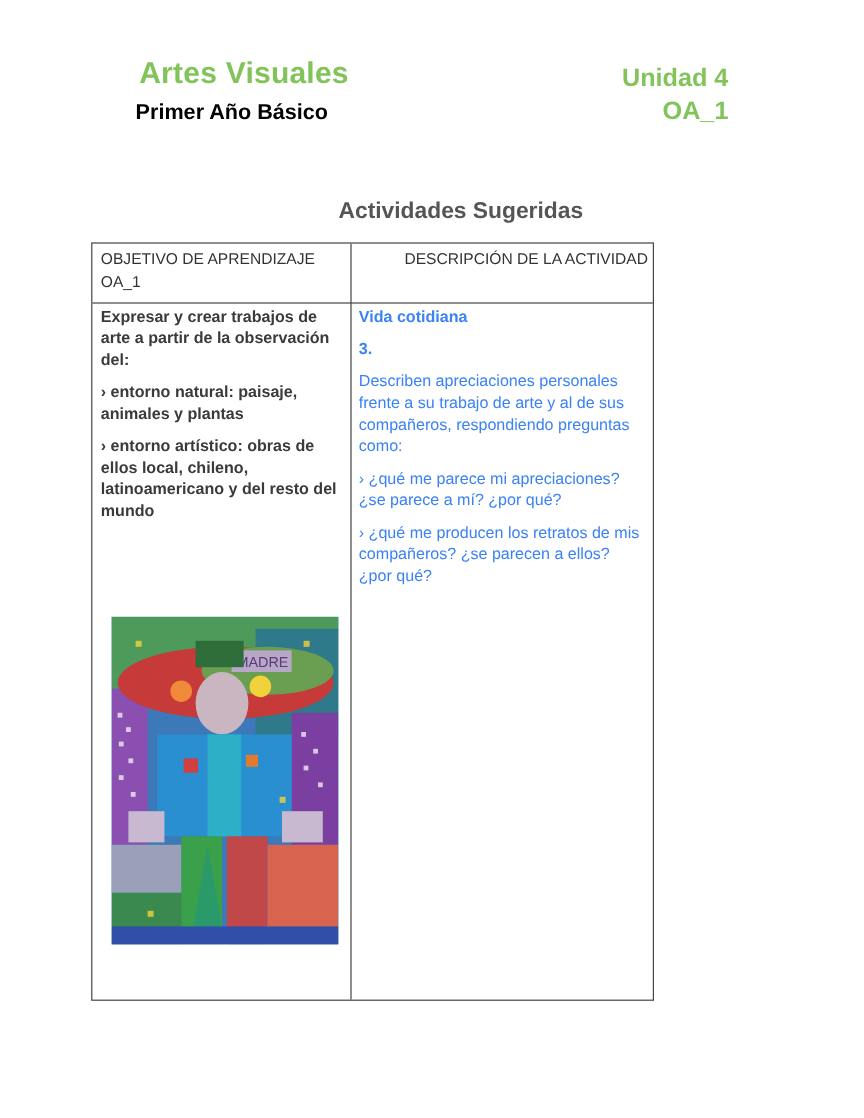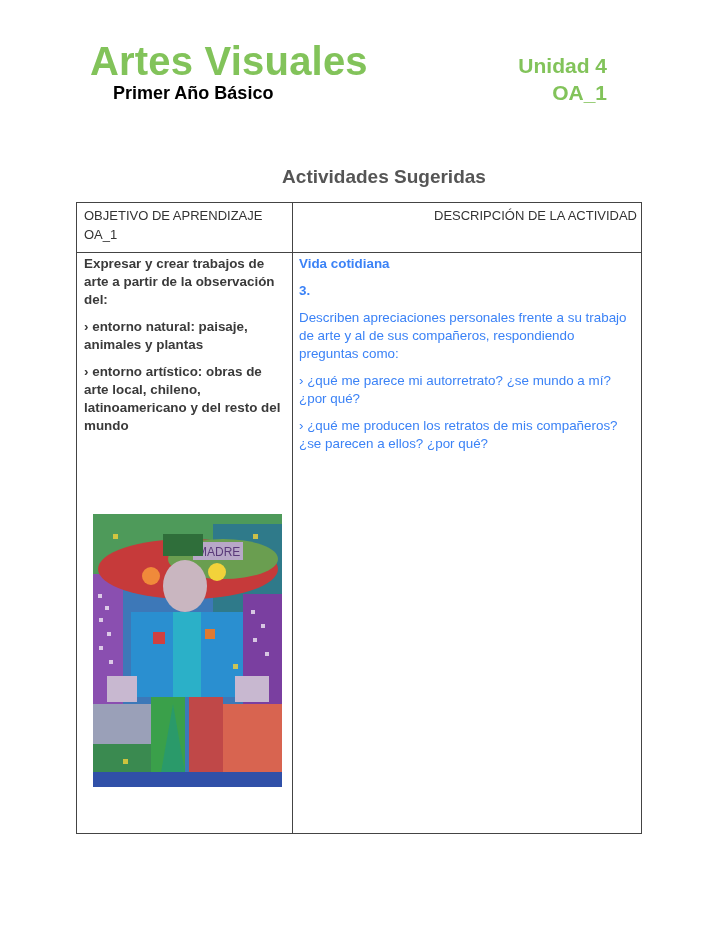--- a/index.html
+++ b/index.html
@@ -10,23 +10,23 @@
     body {
       width: 720px;
       height: 932px;
       position: relative;
       overflow: hidden;
       font-family: "Liberation Sans", sans-serif;
       color: #333333;
     }
     .title-main {
       position: absolute;
-      left: 90px;
+      left: 116px;
       top: 42px;
-      font-size: 40px;
+      font-size: 25px;
       font-weight: bold;
       color: #82c35a;
       letter-spacing: 0.2px;
       line-height: 38px;
     }
     .title-sub {
       position: absolute;
       left: 113px;
       top: 80px;
       font-size: 18px;
@@ -63,21 +63,21 @@
       font-size: 19px;
       font-weight: bold;
       color: #555555;
       line-height: 24px;
       margin-left: 24px;
     }
     .table {
       position: absolute;
       left: 76px;
       top: 202px;
-      width: 566px;
+      width: 469px;
       height: 632px;
       border: 1.5px solid #444444;
       box-sizing: border-box;
     }
     .col-divider {
       position: absolute;
       left: 215px;
       top: 0;
       bottom: 0;
       width: 0;
@@ -170,21 +170,21 @@
 
   <div class="hdr-left">
     <div>OBJETIVO DE APRENDIZAJE</div>
     <div>OA_1</div>
   </div>
   <div class="hdr-right">DESCRIPCIÓN DE LA ACTIVIDAD</div>
 
   <div class="left-cell">
     <p>Expresar y crear trabajos de arte a partir de la observación del:</p>
     <p>› entorno natural: paisaje, animales y plantas</p>
-    <p>› entorno artístico: obras de arte local, chileno, latinoamericano y del resto del mundo</p>
+    <p>› entorno artístico: obras de ellos local, chileno, latinoamericano y del resto del mundo</p>
   </div>
 
   <div class="artwork">
     <svg width="189" height="273" viewBox="0 0 189 273" xmlns="http://www.w3.org/2000/svg">
 
       <rect x="0" y="0" width="189" height="273" fill="#3d78b8"></rect>
       <rect x="0" y="0" width="189" height="60" fill="#4e9a5a"></rect>
       <rect x="120" y="10" width="69" height="90" fill="#2f7a8a"></rect>
       <rect x="0" y="60" width="30" height="130" fill="#8a4fb0"></rect>
       <rect x="150" y="80" width="39" height="110" fill="#7a3fa0"></rect>
@@ -234,16 +234,16 @@
         <rect x="140" y="150" width="5" height="5"></rect>
           <rect x="30" y="245" width="5" height="5"></rect>
       </g>
     </svg>
   </div>
 
   <div class="right-cell">
     <p class="bold">Vida cotidiana</p>
     <p class="bold">3.</p>
     <p>Describen apreciaciones personales frente a su trabajo de arte y al de sus compañeros, respondiendo preguntas como:</p>
-    <p>› ¿qué me parece mi autorretrato? ¿se mundo a mí? ¿por qué?</p>
+    <p>› ¿qué me parece mi apreciaciones? ¿se parece a mí? ¿por qué?</p>
     <p>› ¿qué me producen los retratos de mis compañeros? ¿se parecen a ellos? ¿por qué?</p>
   </div>
 </div>
 
 </body></html>

